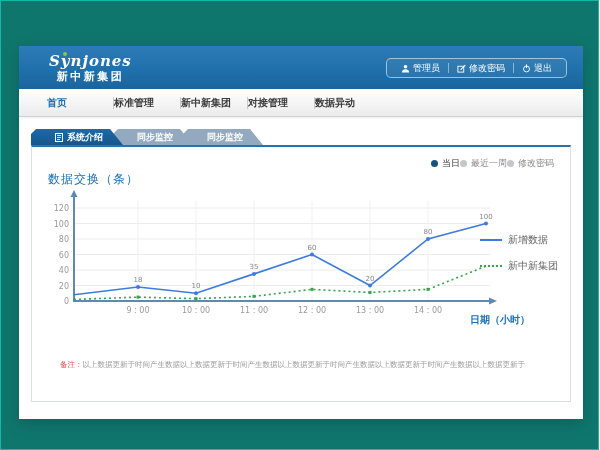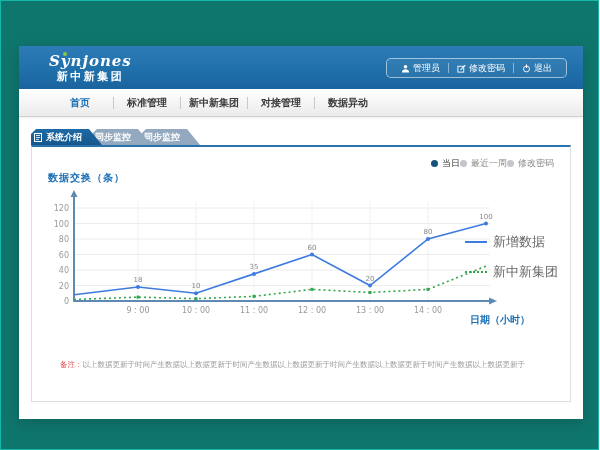--- a/index.html
+++ b/index.html
@@ -21,46 +21,46 @@
   .user-pill { position:absolute; right:16px; top:12px; height:20px; border:1px solid rgba(255,255,255,.55);
                border-radius:5px; background:rgba(255,255,255,.06); display:flex; align-items:center;
                padding:0 6px; color:#fff; font-size:9px; }
   .user-item { display:flex; align-items:center; gap:3px; padding:0 8px; cursor:pointer; white-space:nowrap; }
   .user-div { width:1px; height:10px; background:rgba(255,255,255,.45); }
   .uicon { display:flex; align-items:center; }
 
   
   .nav { height:28px; background:linear-gradient(180deg,#ffffff,#ebebeb); border-bottom:1px solid #d0d0d0;
          display:flex; align-items:center; padding-left:28px; box-shadow:0 1px 2px rgba(0,0,0,.07); }
-  .nav-item { width:66px; text-align:center; font-size:10px; font-weight:bold; color:#3a3a3a; cursor:pointer; }
+  .nav-item { width:66px; text-align:left; font-size:10px; font-weight:bold; color:#3a3a3a; cursor:pointer; }
   .nav-item.active { color:#1a6fb5; }
   .nav-divider { width:1px; height:12px; background:#c9c9c9; }
 
   
   .content { position:relative; }
   .tabs { display:flex; margin:12px 0 0 12px; height:16px; align-items:flex-end; position:relative; z-index:5; }
-  .tab { height:16px; color:#fff; font-size:9px; font-weight:bold; padding:0 20px 0 3px; margin-right:-10px;
+  .tab { height:16px; color:#fff; font-size:9px; font-weight:bold; padding:0 20px 0 24px; margin-right:-10px;
          display:flex; align-items:center; gap:4px; cursor:pointer; position:relative;
          clip-path:polygon(0 100%,0 5px,5px 0,calc(100% - 13px) 0,100% 100%); }
   .tab.active { background:linear-gradient(180deg,#1d6aa6,#15568d); }
   .tab.inactive { background:#93a9bf; }
   .ticon { display:flex; align-items:center; }
 
   
   .panel { margin:0 12px; height:257px; background:#fff; border:1px solid #d9dfe5;
            border-top:2px solid #2a72ac; position:relative; overflow:hidden; }
   .radios { position:absolute; top:10px; right:16px; display:flex; gap:0; font-size:9px; color:#888; }
   .radio-opt { display:flex; align-items:center; cursor:pointer; }
   .radio-dot { width:7px; height:7px; border-radius:50%; background:#c3c7cb; display:inline-block; margin-right:4px; }
   .radio-dot.sel { background:#17517e; }
   .sel-label { color:#333; }
-  .ylabel { position:absolute; left:16px; top:24px; color:#1a6fb5; font-size:10px; font-weight:bold; letter-spacing:1px; }
+  .ylabel { position:absolute; left:16px; top:24px; color:#1a6fb5; font-size:12px; font-weight:normal; letter-spacing:1px; }
   .chart { position:absolute; left:14px; top:42px; font-family:"DejaVu Sans",sans-serif; }
   .xlabel { position:absolute; left:438px; top:166px; color:#1a6fb5; font-size:10px; font-weight:bold; }
-  .legend { position:absolute; right:12px; top:86px; font-size:13px; color:#666;text-align:center; }
+  .legend { position:absolute; right:12px; top:86px; font-size:10px; color:#666;text-align:center; }
   .legend-row { display:flex; align-items:center; gap:6px; margin-bottom:12px; }
   .legend-sample { width:22px; height:0; display:inline-block; }
   .note { position:absolute; left:28px; top:213px; font-size:7.5px; color:#9a9a9a; width:505px; white-space:nowrap; overflow:hidden; }
   .note-prefix { color:#e03b3b; }
 </style>
 </head>
 <body>
 
 <div class="canvas">
   <div class="page">

